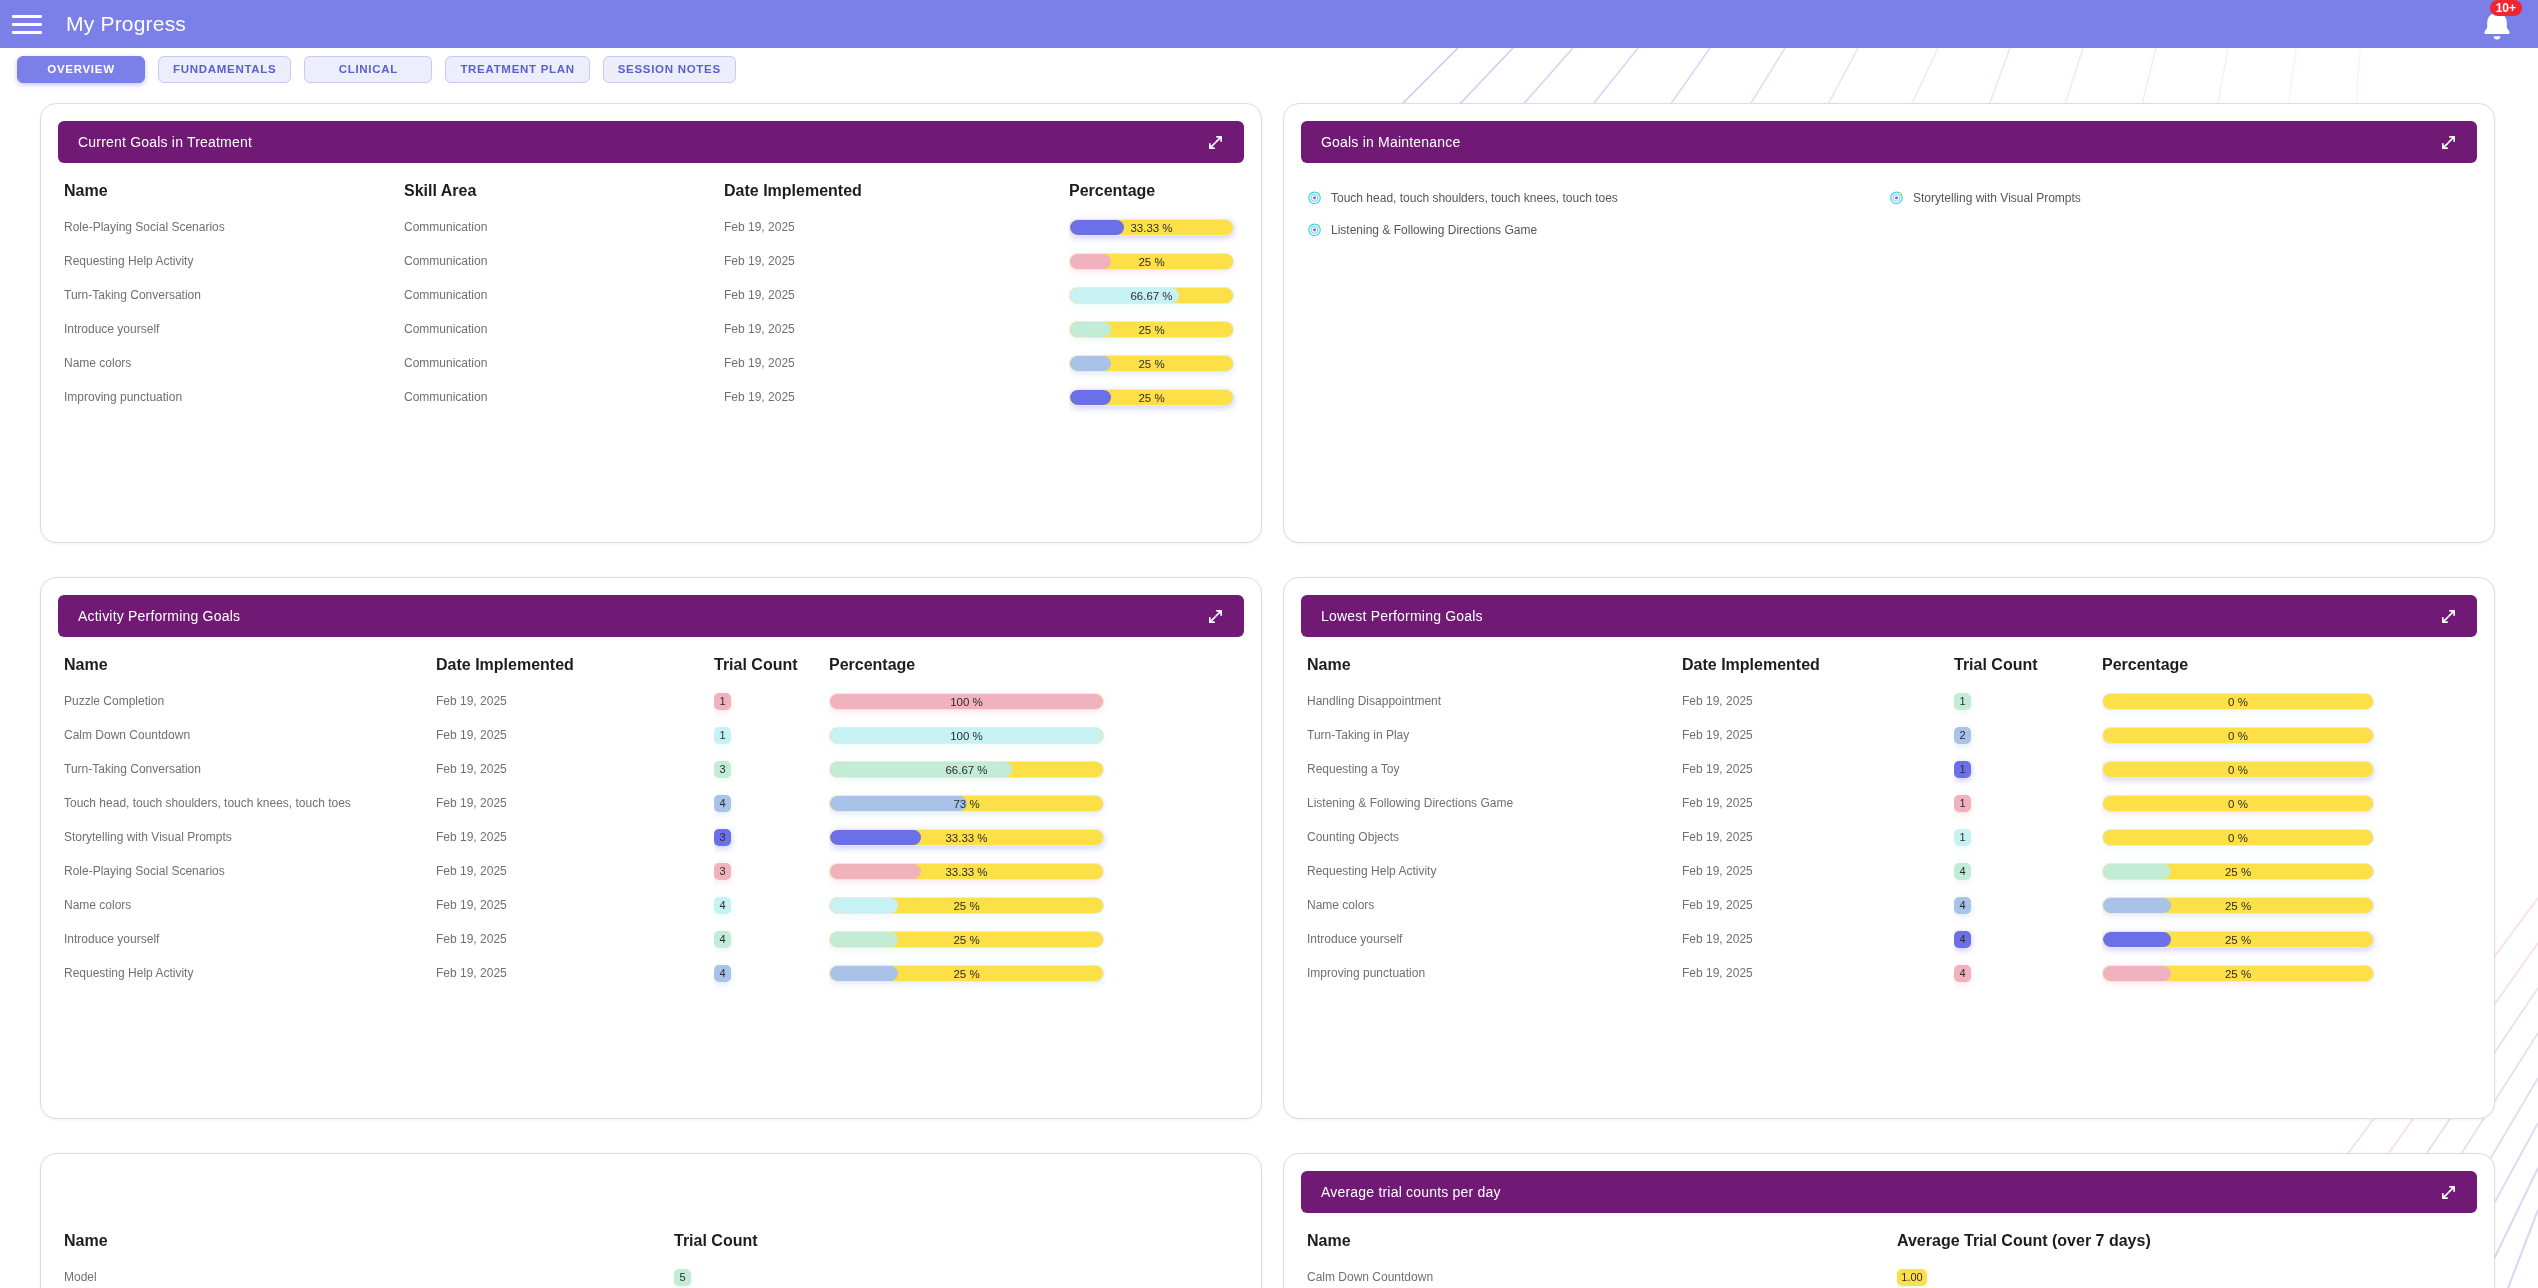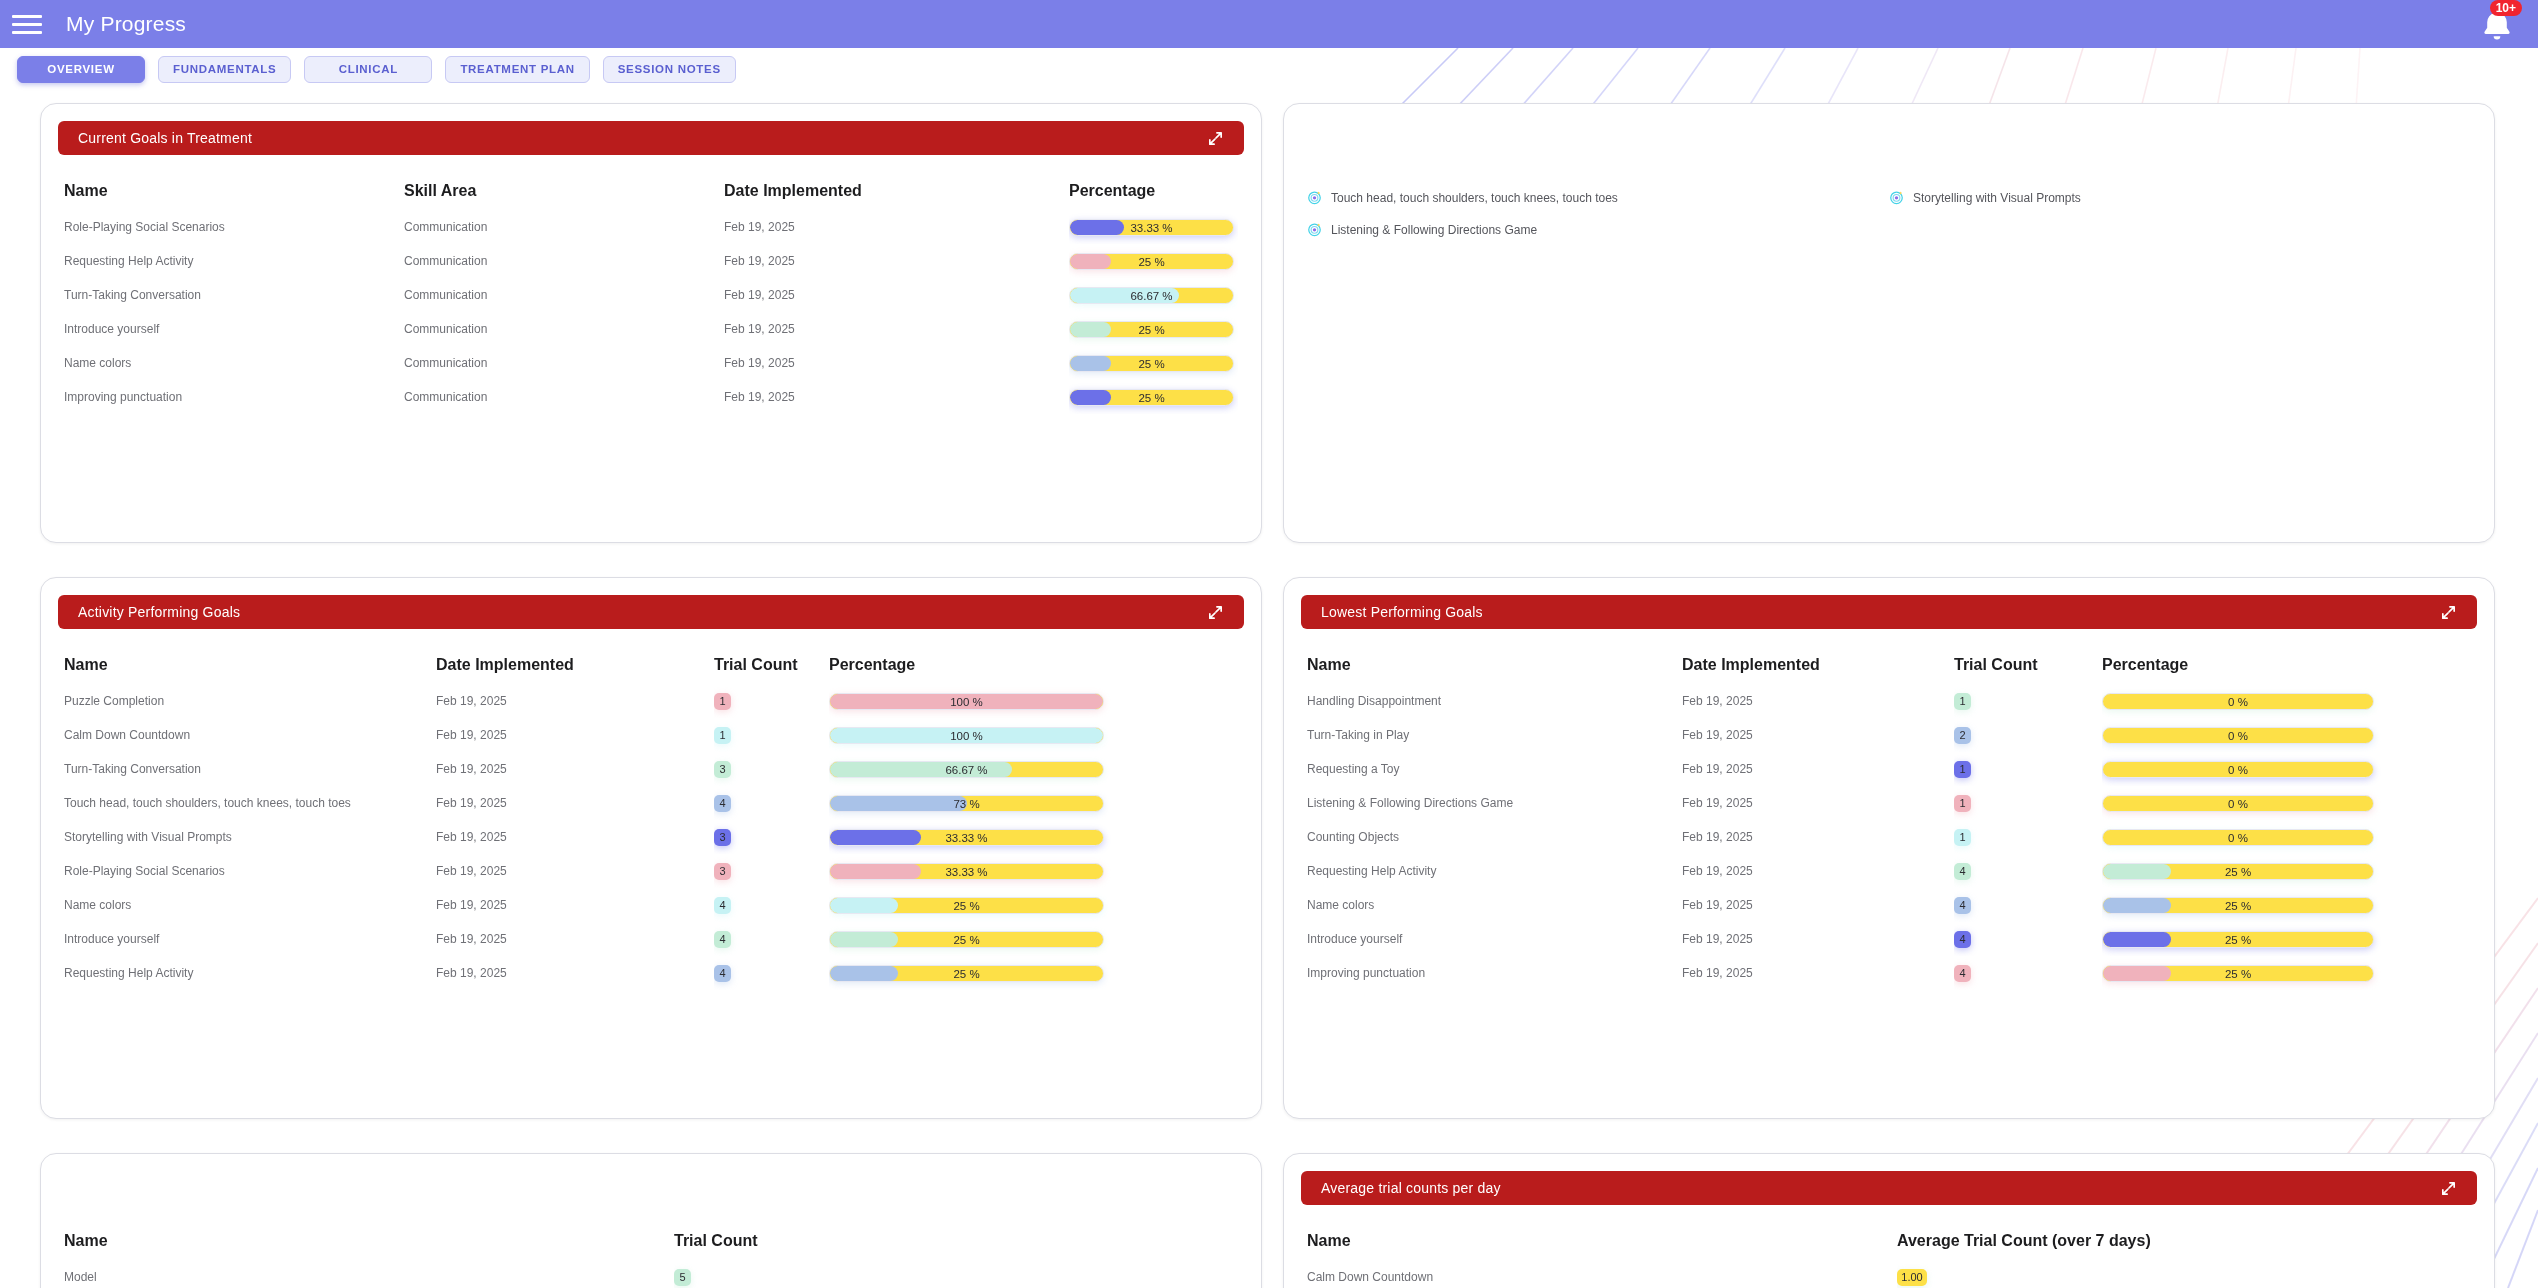--- a/index.html
+++ b/index.html
@@ -82,22 +82,22 @@
   .card {
     position: absolute;
     background: #ffffff;
     border: 1px solid #dcdde4;
     border-radius: 16px;
     overflow: hidden;
     box-shadow: 0 1px 3px rgba(0,0,0,.06);
   }
   .card-head {
     position: absolute; left: 17px; right: 17px; top: 17px;
-    height: 34px;
-    background: #b91c1c;
+    height: 42px;
+    background: #701a75;
     border-radius: 6px;
     display: flex; align-items: center; justify-content: space-between;
     padding: 0 20px;
   }
   .card-title { color:#fff; font-size: 14px; font-weight: 400; letter-spacing:.2px; }
   .expand-icon { width: 17px; height: 17px; cursor: pointer; flex: none; }
 
   .card-body { position: absolute; left: 0; right: 0; top: 70px; bottom: 0; padding: 0 23px; overflow: hidden; }
 
   table.grid { width: 100%; border-collapse: collapse; table-layout: fixed; }
@@ -300,20 +300,26 @@
                   <span class="lbl">25 %</span>
                 </div>
               </td>
             </tr>
           </tbody>
       </table>
     </div>
   </div>
 
   <div class="card" style="left:1283px; top:13px; width:1212px; height:440px;">
+    <div class="card-head">
+      <div class="card-title">Goals in Maintenance</div>
+      <svg class="expand-icon" viewBox="0 0 24 24">
+        <path fill="none" stroke="#fff" stroke-width="2.4" stroke-linecap="round" stroke-linejoin="round" d="M14 4h6v6M20 4l-7.2 7.2M10 20H4v-6M4 20l7.2-7.2"></path>
+      </svg>
+    </div>
     <div class="card-body">
       <div class="maint-grid" id="maint-list">
           <div class="maint-item">
             <svg class="target-icon" viewBox="0 0 24 24">
               <circle cx="12" cy="12.5" r="9.2" fill="none" stroke="#45d3e8" stroke-width="2"></circle>
               <circle cx="12" cy="12.5" r="5.4" fill="none" stroke="#7fd8f0" stroke-width="1.8"></circle>
               <circle cx="12" cy="12.5" r="2.6" fill="#8b6ce8"></circle>
               <path d="M18.6 2.2l.8 1.9 1.9.8-1.9.8-.8 1.9-.8-1.9-1.9-.8 1.9-.8z" fill="#ffd447"></path>
             </svg>
             <span>Touch head, touch shoulders, touch knees, touch toes</span>

